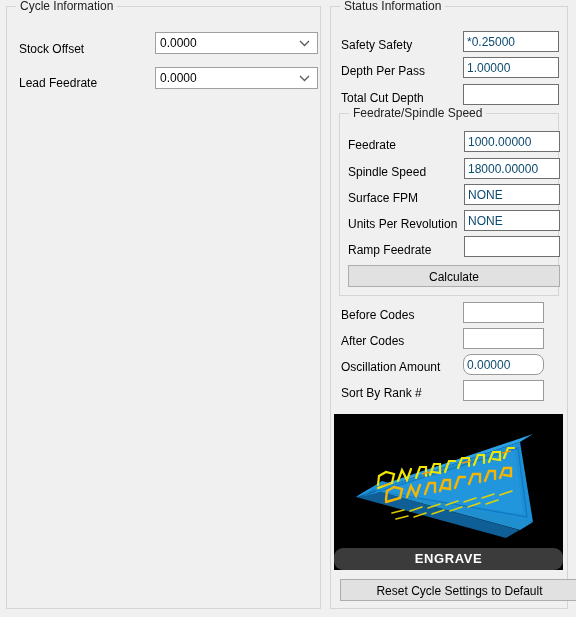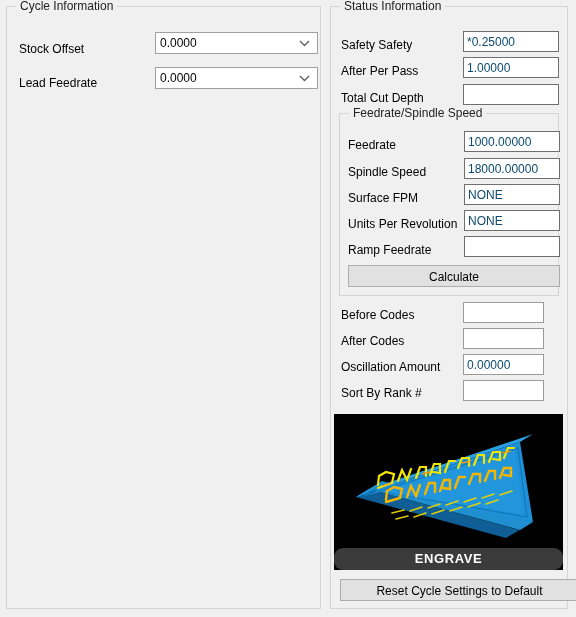--- a/index.html
+++ b/index.html
@@ -187,21 +187,21 @@
     </span>
   </div>
 </div>
 
 <div class="groupbox" id="status-info-group">
   <span class="gb-title">Status Information</span>
 
   <span class="field-label" style="left:10px; top:31px;">Safety Safety</span>
   <input class="txt" style="left: 132px; top: 24px; width: 96px;" value="*0.25000">
 
-  <span class="field-label" style="left:10px; top:57px;">After Per Pass</span>
+  <span class="field-label" style="left:10px; top:57px;">Depth Per Pass</span>
   <input class="txt" style="left: 132px; top: 50px; width: 96px;" value="1.00000">
 
   <span class="field-label" style="left:10px; top:84px;">Total Cut Depth</span>
   <input class="txt" style="left: 132px; top: 77px; width: 96px;" value="">
 
   <div class="groupbox" id="feed-spindle-group">
     <span class="gb-title">Feedrate/Spindle Speed</span>
 
     <span class="field-label" style="left:8px; top:24px;">Feedrate</span>
     <input class="txt" style="left: 124px; top: 17px; width: 96px;" value="1000.00000">
@@ -221,21 +221,21 @@
     <button class="btn" style="left:8px; top:151px; width:212px; height:22px;">Calculate</button>
   </div>
 
   <span class="field-label" style="left:10px; top:301px;">Before Codes</span>
   <input class="txt txt-thin" style="left: 132px; top: 295px; width: 81px;" value="">
 
   <span class="field-label" style="left:10px; top:327px;">After Codes</span>
   <input class="txt txt-thin" style="left: 132px; top: 321px; width: 81px;" value="">
 
   <span class="field-label" style="left:10px; top:353px;">Oscillation Amount</span>
-  <input class="txt txt-thin" style="left: 132px; top: 347px; width: 81px;" value="0.00000">
+  <input class="txt txt-thin" style="left: 132px; top: 347px; width: 81px; border-radius: 8px;" value="0.00000">
 
   <span class="field-label" style="left:10px; top:379px;">Sort By Rank #</span>
   <input class="txt txt-thin" style="left: 132px; top: 373px; width: 81px;" value="">
 
   <button class="btn" style="left:9px; top:572px; width:239px; height:22px;">Reset Cycle Settings to Default</button>
 </div>
 
 <div id="cycle-thumbnail">
   <svg id="thumb-canvas" viewBox="0 0 229 134" preserveAspectRatio="none">
     <rect x="0" y="0" width="229" height="134" fill="#000000"></rect>

